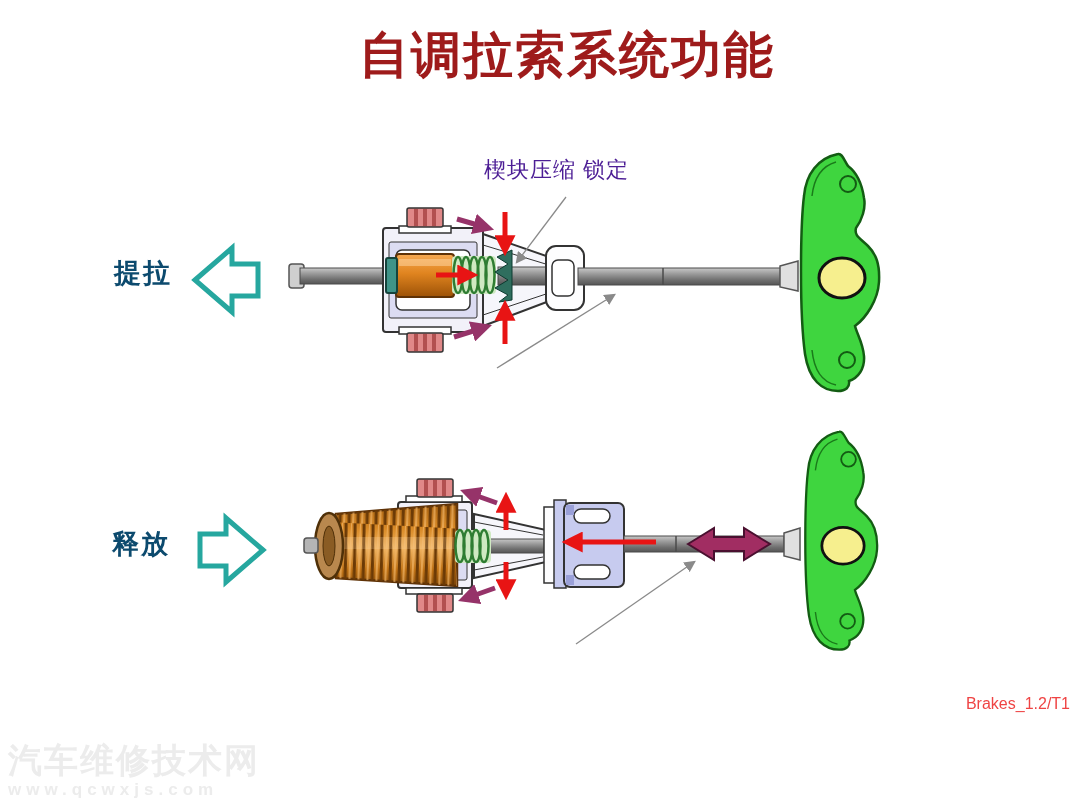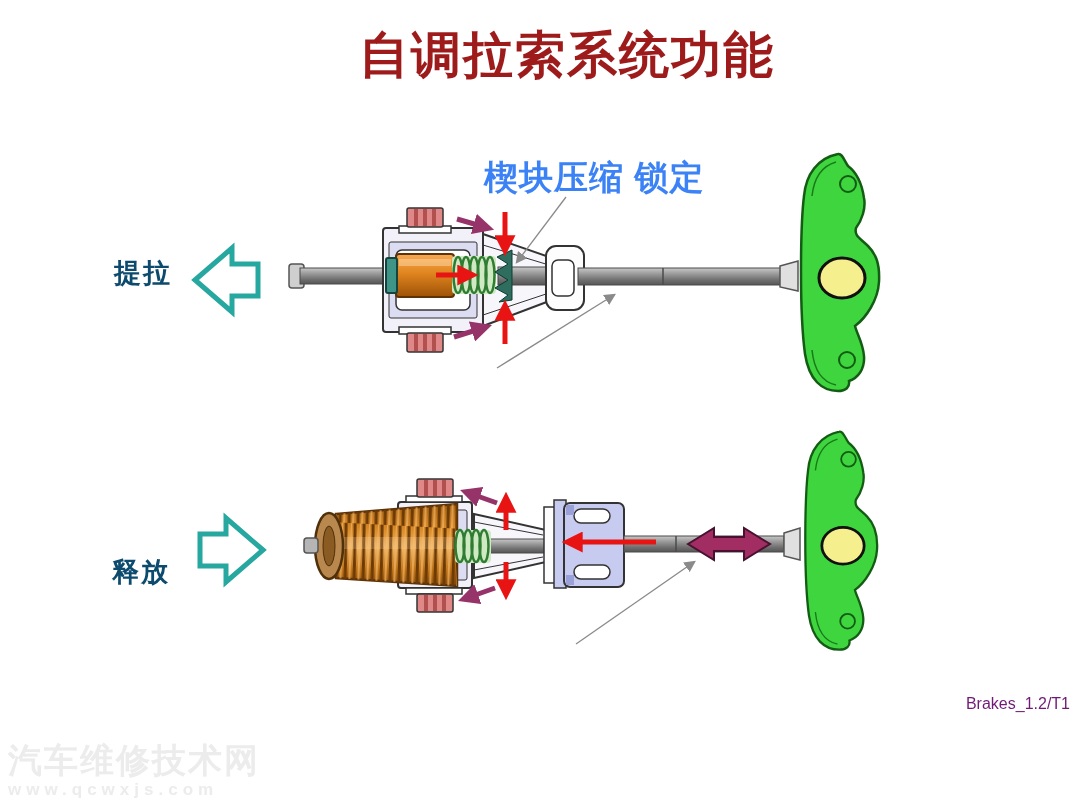--- a/index.html
+++ b/index.html
@@ -2,28 +2,28 @@
 <html><head>
 <meta charset="utf-8">
 <style>
   html,body{margin:0;padding:0;background:#ffffff;}
   .slide{position:relative;width:1080px;height:810px;background:#ffffff;overflow:hidden;
          font-family:"Liberation Sans","DejaVu Sans",sans-serif;}
   .slide svg{position:absolute;left:0;top:0;}
   .txt{position:absolute;white-space:nowrap;}
   .title{top:22px;left:0;width:1080px;text-align:center;font-size:50px;font-weight:bold;
          color:#9e1b1b;letter-spacing:2px;padding-left:27px;}
-  .anno{left:484px;top:155px;font-size:34px;font-weight:bold;color:#3b82f6;letter-spacing:1px;}
+  .anno{left:484px;top:155px;font-size:22px;font-weight:normal;color:#4c1d95;letter-spacing:1px;}
   .action{font-size:27px;font-weight:bold;color:#0c4a6e;letter-spacing:2px;}
   .action-pull{left:114px;top:255px;}
-  .action-release{left:112px;top:554px;}
+  .action-release{left:112px;top:526px;}
   .cap{font-size:25px;font-weight:bold;color:#1a17cc;letter-spacing:1px;}
   .cap1{left:143px;top:390px;}
   .cap2{left:143px;top:644px;}
-  .ref{right:10px;top:695px;font-size:16px;color:#701a75;}
+  .ref{right:10px;top:695px;font-size:16px;color:#ef4444;}
   .wm{left:8px;top:740px;color:#ececec;}
   .wm1{font-size:34px;font-weight:bold;letter-spacing:2px;line-height:40px;}
   .wm2{font-size:17px;font-weight:bold;letter-spacing:5px;line-height:20px;}
 </style>
 </head>
 <body>
 
 <div class="slide">
 
   <svg width="1080" height="810" viewBox="0 0 1080 810">

